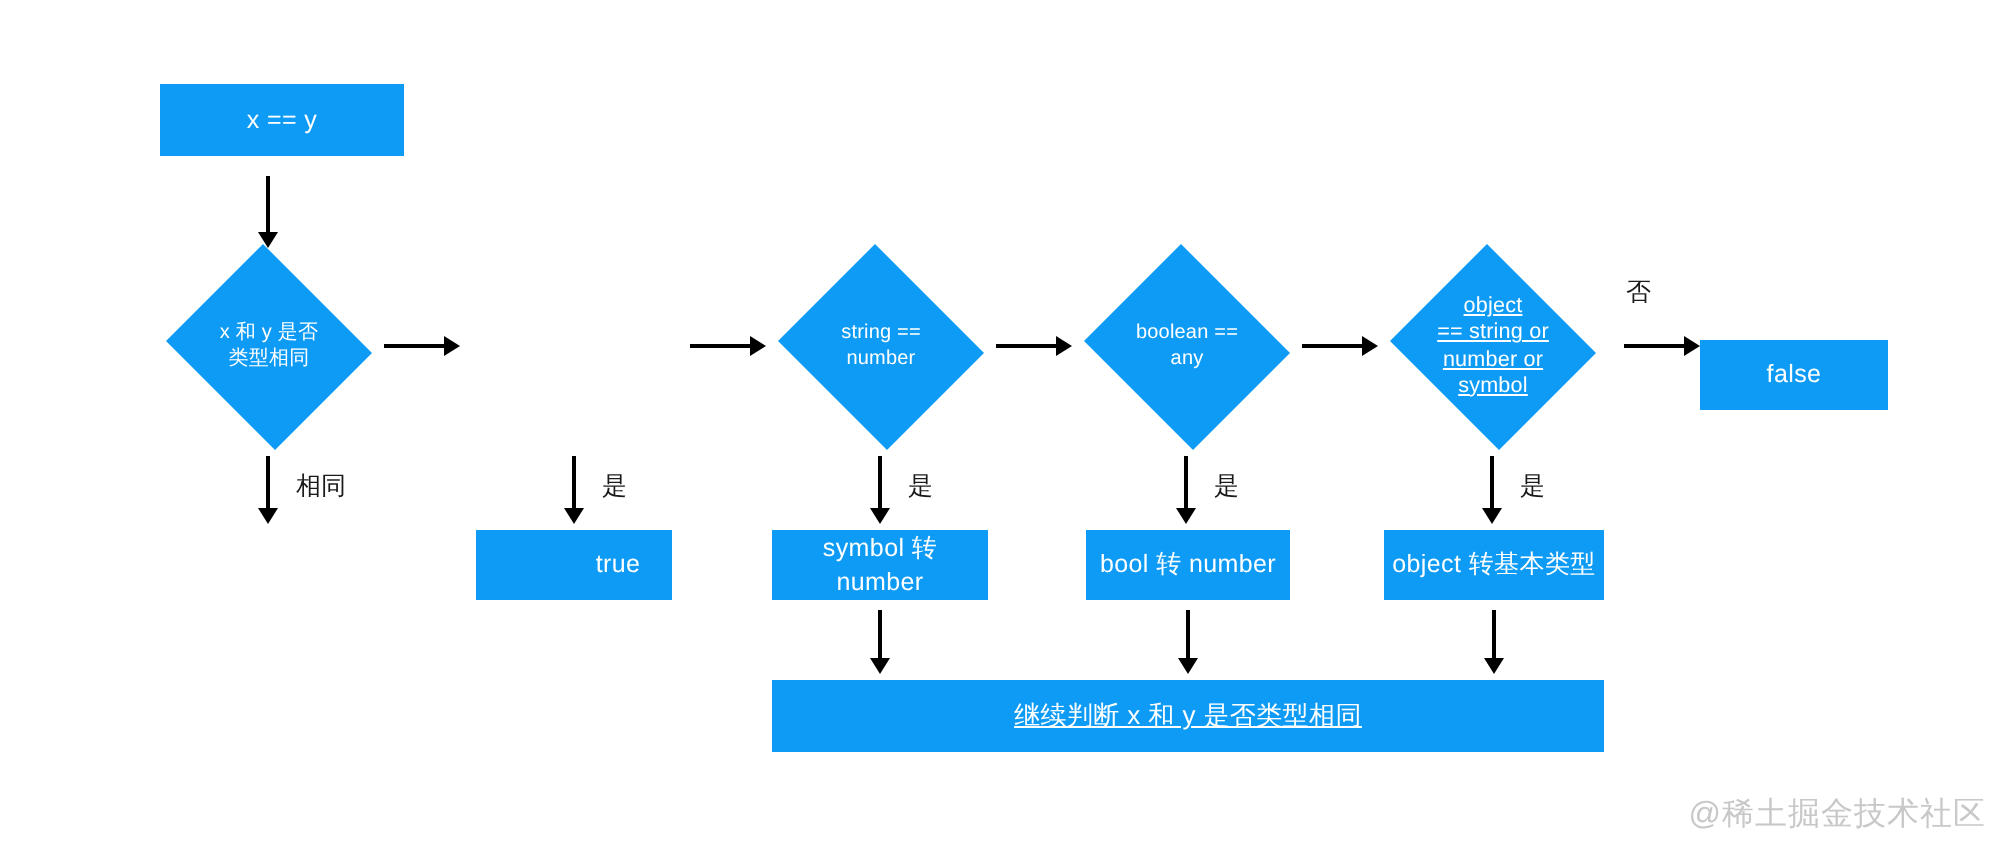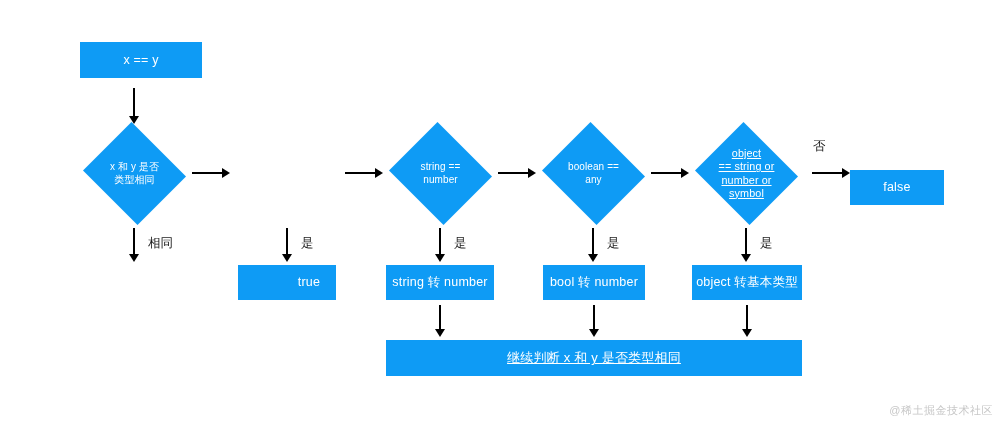--- a/index.html
+++ b/index.html
@@ -119,21 +119,21 @@
     font-size: 12.5px;
     line-height: 1;
     white-space: nowrap;
   }
   
   .watermark {
     position: absolute;
     right: 12px;
     bottom: 8px;
     color: #c8c8c8;
-    font-size: 11px;
+    font-size: 16px;
     letter-spacing: 0.5px;
     white-space: nowrap;
     user-select: none;
   }
 </style>
 </head>
 <body>
 
 <div id="canvas">
 
@@ -222,21 +222,21 @@
 
   <div class="arrow-v" style="left:740.5px; top:228px; height:34px;">
     <div class="stem"></div>
     <div class="head"></div>
   </div>
   <div class="edge-label" style="left:760px; top:237px;">是</div>
 
 
   <div class="node-box" style="left:238px; top:265px; width:98px; height:35px;padding-left:48px;">true</div>
 
-  <div class="node-box" style="left:386px; top:265px; width:108px; height:35px;">string 转 number</div>
+  <div class="node-box" style="left:386px; top:265px; width:108px; height:35px;">symbol 转 number</div>
 
   <div class="node-box" style="left:692px; top:265px; width:110px; height:35px;">object 转基本类型</div>
 
   <div class="node-box" style="left:543px; top:265px; width:102px; height:35px;">bool 转 number</div>
 
   <div class="arrow-v" style="left:434.5px; top:305px; height:32px;">
     <div class="stem"></div>
     <div class="head"></div>
   </div>
   <div class="arrow-v" style="left:588.5px; top:305px; height:32px;">

